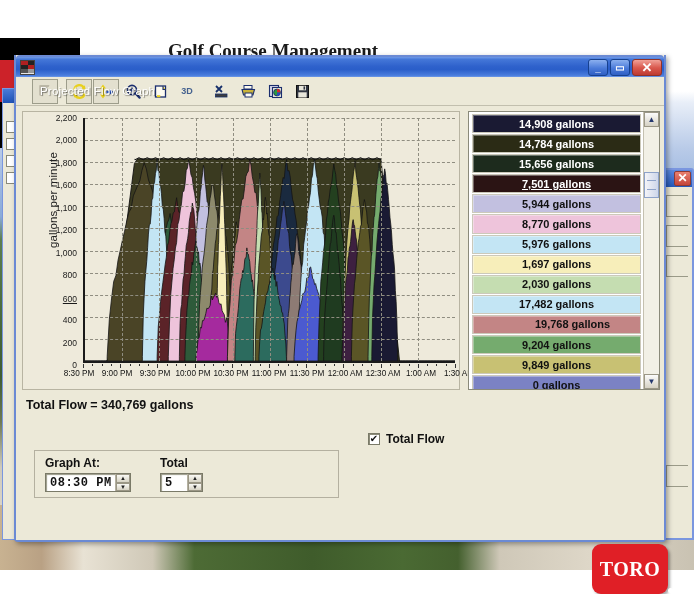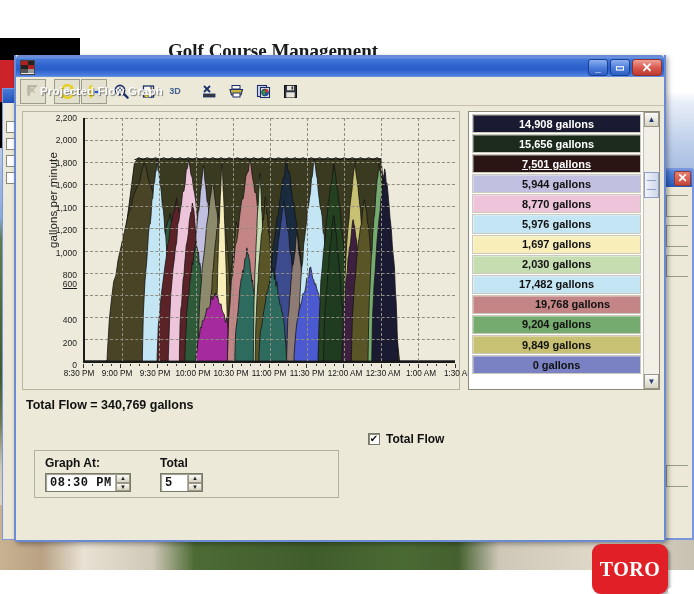--- a/index.html
+++ b/index.html
@@ -100,42 +100,42 @@
     border-radius: 4px 4px 0 0;
     position: relative; margin: -0px -0px 0 -0px;
   }
   #title-icon {
     width: 15px; height: 15px; margin-right: 5px;
     background: #e8e8e8; border: 1px solid #444;
     display: flex; flex-wrap: wrap; overflow: hidden;
   }
   #title-icon i { width: 50%; height: 33.3%; display: block; }
   #title-text {
-    color: #ffffff; font-size: 11.5px; font-weight: bold;
+    color: #ffffff; font-size: 11.5px; font-weight: normal;
     text-shadow: 1px 1px 1px rgba(0,0,0,0.45);
     letter-spacing: 0.2px; flex: 1; margin-top: 48px;
   }
   .winbtn {
     width: 20px; height: 17px; margin-left: 2px;
     border: 1px solid #17418f; border-radius: 3px;
     display: flex; align-items: center; justify-content: center;
     font-size: 10px; color: #fff; font-weight: bold;
     background: linear-gradient(to bottom,#8bb0ef,#4a7ad9 55%,#2f5fc4);
   }
   .winbtn.close {
     width: 30px;
     background: linear-gradient(to bottom,#f0a197,#d9584d 52%,#bd3a32);
     border-color: #8e3129; font-size: 13px;
   }
 
   
   #toolbar {
     height: 29px; background: #ece9d8;
     border-bottom: 1px solid #c2bfae;
-    display: flex; align-items: center; padding-left: 4px; gap: 1px;
+    display: flex; align-items: center; padding-left: 16px; gap: 1px;
   }
   .tbtn {
     width: 26px; height: 25px;
     display: flex; align-items: center; justify-content: center;
     border: 1px solid transparent;
   }
   .tbtn.sunken { border: 1px solid #9d9d8b; background: #e3e0cf; }
   .tsep { width: 6px; }
 
   
@@ -411,21 +411,21 @@
   </div>
 
   <div id="client">
 
     <div id="chart-panel">
       <div id="ylabel">gallons per minute</div>
       <div id="yaxis-ticks">
           <div class="ytick" style="top: 253px;">0</div>
           <div class="ytick" style="top: 230.545px;">200</div>
           <div class="ytick" style="top: 208.091px;">400</div>
-          <div class="ytick" style="top: 172px; text-decoration: underline;">600</div>
+          <div class="ytick" style="top: 187px; text-decoration: underline;">600</div>
           <div class="ytick" style="top: 163.182px;">800</div>
           <div class="ytick" style="top: 140.727px;">1,000</div>
           <div class="ytick" style="top: 118.273px;">1,200</div>
           <div class="ytick" style="top: 95.8182px;">1,100</div>
           <div class="ytick" style="top: 73.3636px;">1,600</div>
           <div class="ytick" style="top: 50.9091px;">1,800</div>
           <div class="ytick" style="top: 28.4545px;">2,000</div>
           <div class="ytick" style="top: 6px;">2,200</div>
         </div>
       <div id="plot">
@@ -540,20 +540,23 @@
           <div class="xtick" style="left: 90%;">1:00 AM</div>
           <div class="xtick" style="left: 100%;">1:30 AM</div>
         </div>
     </div>
 
     <div id="legend-panel">
       <div id="legend-list">
           <div class="legend-row" style="background: rgb(26, 26, 51); color: rgb(255, 255, 255);">
             <span>14,908 gallons</span>
           </div>
+          <div class="legend-row" style="background: rgb(43, 43, 21); color: rgb(255, 255, 255);">
+            <span>14,784 gallons</span>
+          </div>
           <div class="legend-row" style="background: rgb(29, 43, 29); color: rgb(255, 255, 255);">
             <span>15,656 gallons</span>
           </div>
           <div class="legend-row" style="background: rgb(43, 20, 20); color: rgb(255, 255, 255); text-decoration: underline;">
             <span>7,501 gallons</span>
           </div>
           <div class="legend-row" style="background: rgb(194, 192, 224); color: rgb(17, 17, 17);">
             <span>5,944 gallons</span>
           </div>
           <div class="legend-row" style="background: rgb(238, 196, 219); color: rgb(17, 17, 17);">

